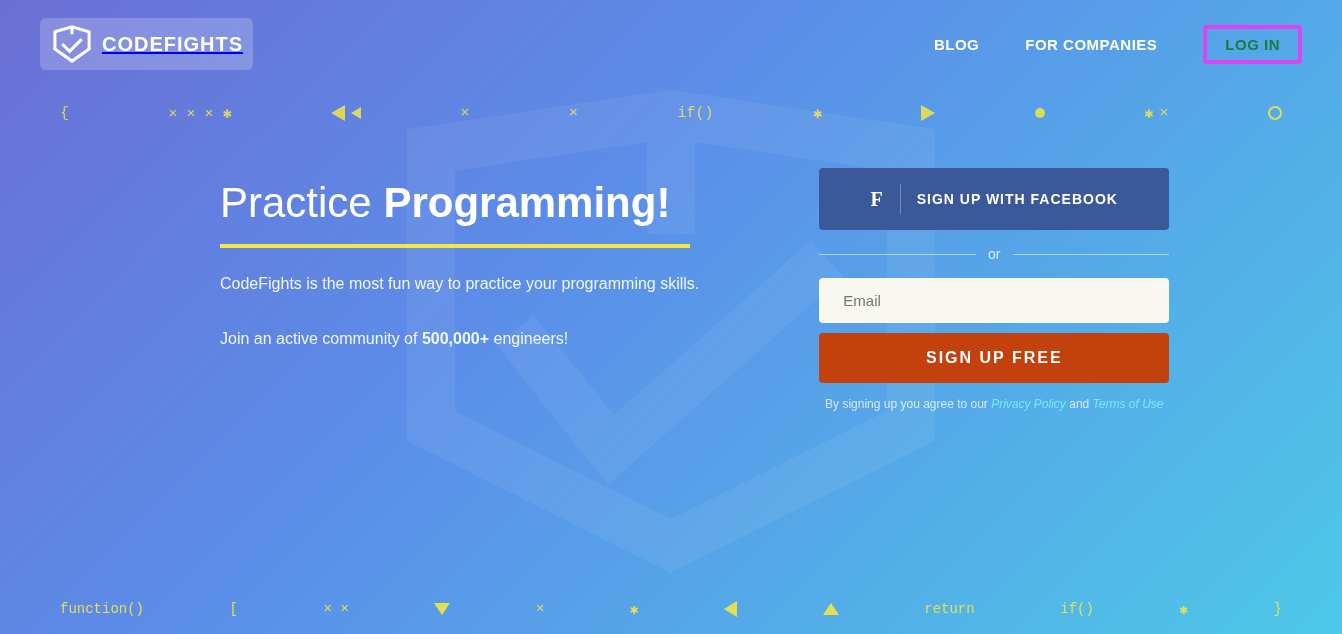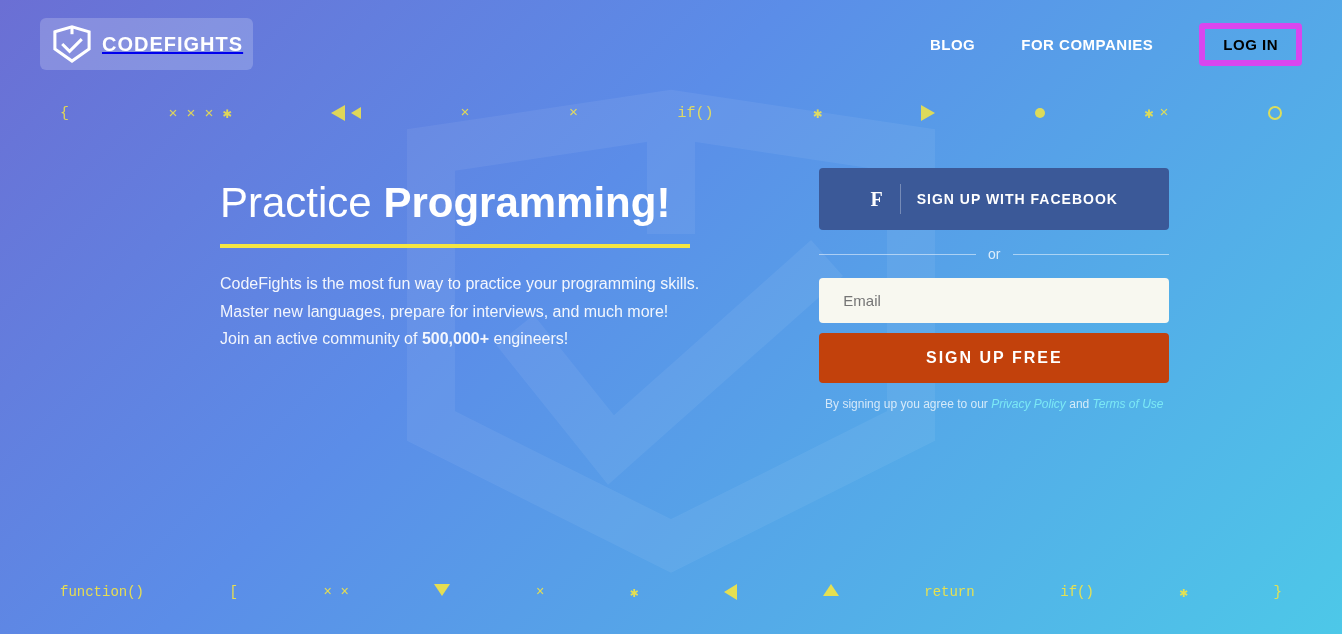--- a/index.html
+++ b/index.html
@@ -52,22 +52,22 @@
 
     .nav-link {
       color: white;
       text-decoration: none;
       font-size: 15px;
       font-weight: 600;
       letter-spacing: 0.5px;
     }
 
     .nav-login {
-      color: #000000;
-      border: 6px solid #d946ef;
+      color: #15803d;
+      border: 4px solid #d946ef;
       padding: 7px 18px;
       border-radius: 4px;
       text-decoration: none;
       font-size: 15px;
       font-weight: 600;
       letter-spacing: 0.5px;
     }
 
     
     .symbols-row {
@@ -262,20 +262,21 @@
 
     .terms-text a {
       color: #7be8f5;
       text-decoration: none;
       font-style: italic;
     }
 
     
     .symbols-row-bottom {
       display: flex;
+      align-items: center;
       justify-content: space-between;
       padding: 0 60px;
       height: 50px;
       position: absolute;
       bottom: 0;
       left: 0;
       right: 0;
       opacity: 0.9;
     }
 
@@ -378,21 +379,21 @@
 </svg>
 
 <div class="main-content">
   <div class="hero-text">
     <h1 class="hero-title">
       <span class="normal">Practice </span><span class="bold">Programming!</span>
     </h1>
     <div class="hero-underline"></div>
     <p class="hero-desc">
       <span>CodeFights is the most fun way to practice your programming skills.</span><br>
-      <span>Master new languages, prepare for interviews, and much more!</span><br>
+      <br>
       <span>Join an active community of </span><strong>500,000+</strong><span> engineers!</span>
     </p>
   </div>
 
   <div class="signup-form">
     <button class="facebook-btn">
       <span class="fb-icon-area">f</span>
       <span>SIGN UP WITH FACEBOOK</span>
     </button>
 

